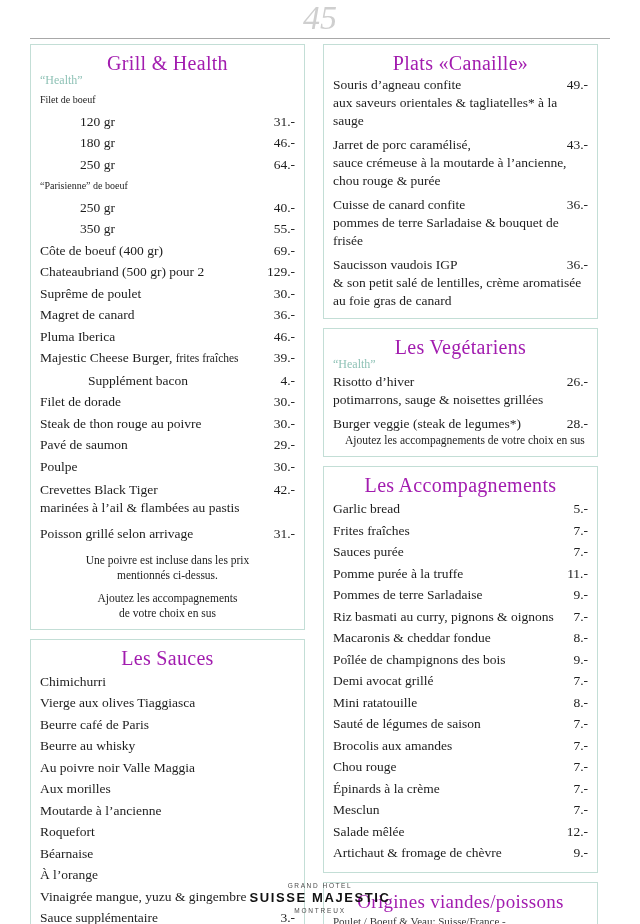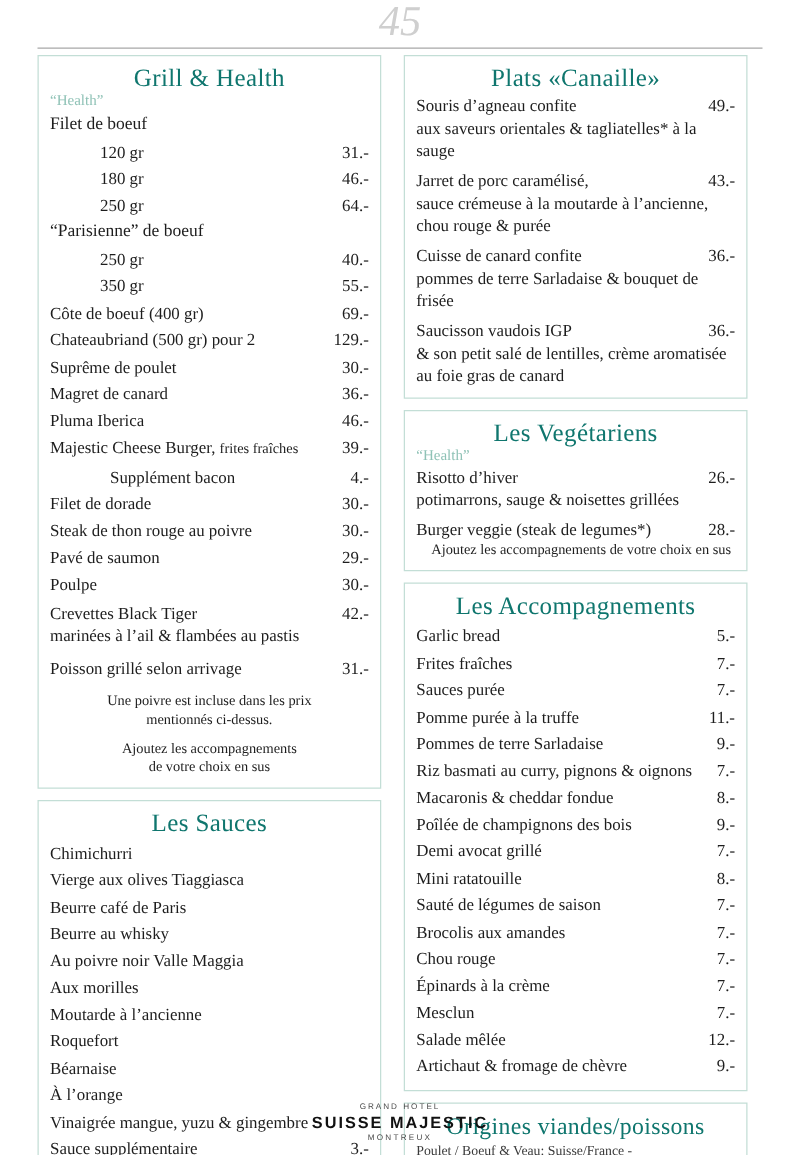--- a/index.html
+++ b/index.html
@@ -59,21 +59,21 @@
   }
 
   
   .block {
     border: 1px solid #c3ded6;
     box-sizing: border-box;
     padding: 6px 9px 8px 9px;
   }
   .block-title {
     text-align: center;
-    color: #0f766e;
+    color: #a21caf;
     font-family: "Liberation Serif", serif;
     font-weight: 400;
     font-size: 20px;
     line-height: 25px;
     letter-spacing: 0.3px;
   }
   .block-title.small {
     font-size: 19px;
   }
   .block-sub {
@@ -95,21 +95,21 @@
     white-space: nowrap;
   }
   .row .name { flex: 1 1 auto; padding-right: 6px; }
   .row .price { flex: 0 0 auto; text-align: right; }
   .row .name .sm { font-size: 11.5px; }
 
   .row.indent .name { padding-left: 40px; }
   .row.indent2 .name { padding-left: 48px; }
 
   .subhead {
-    font-size: 14px;
+    font-size: 10px;
     line-height: 21.5px;
   }
 
   
   .dish { margin-bottom: 6px; }
   .dish:last-child { margin-bottom: 0; }
   .dish .title-line {
     display: flex;
     align-items: flex-start;
     justify-content: space-between;

